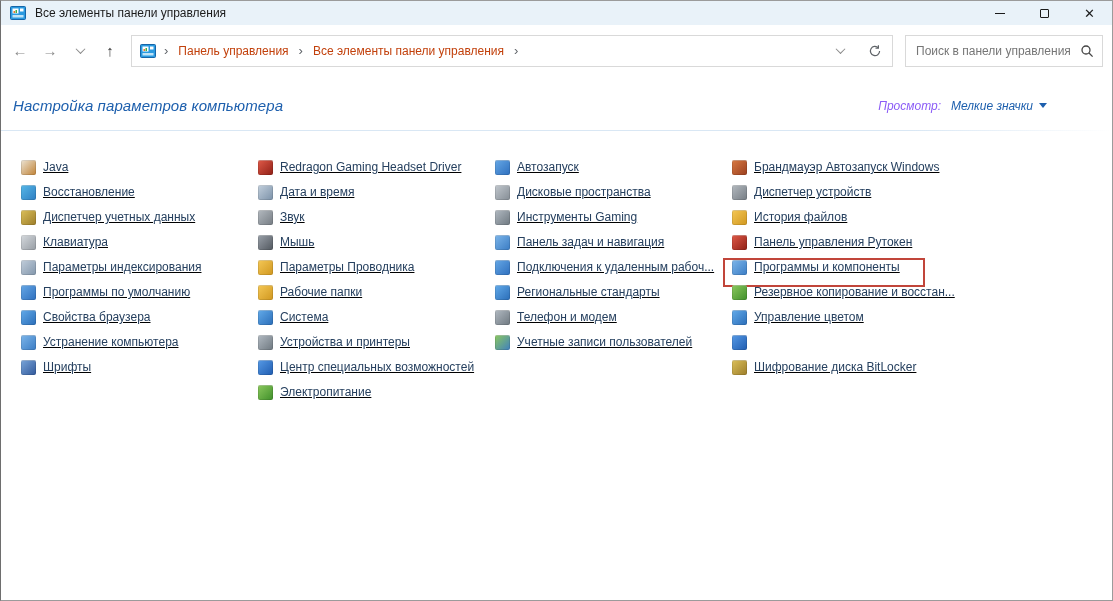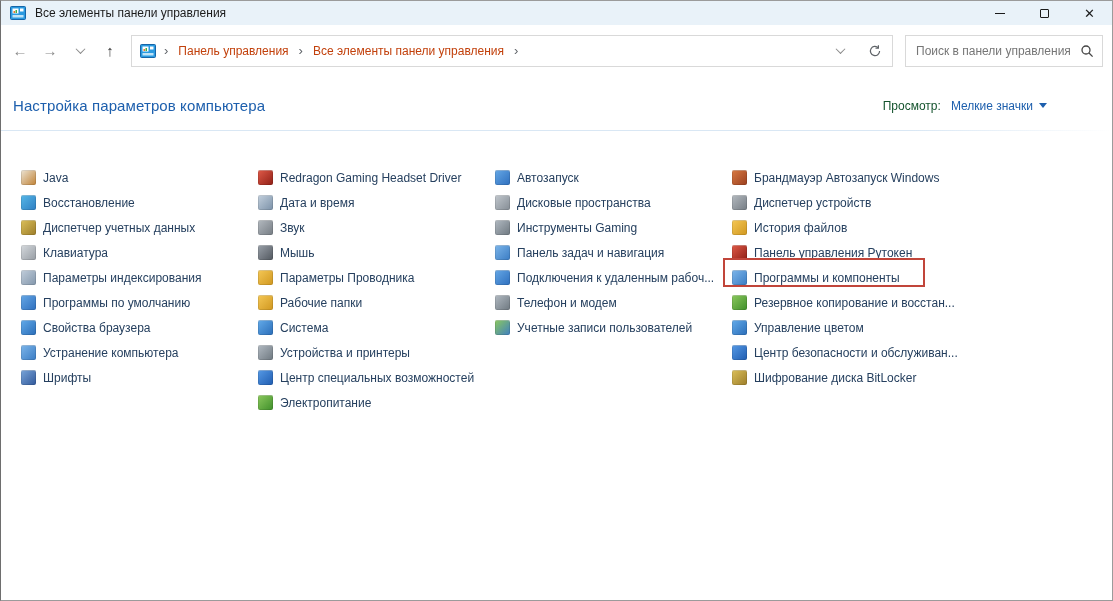--- a/index.html
+++ b/index.html
@@ -31,33 +31,33 @@
   .crumb-icon{width:16px;height:16px;flex:none;display:block;}
   .crumb-sep{color:#5f6368;font-size:13px;padding:0 8px;line-height:1;}
   .crumb{font-size:12px;color:#c2410c;white-space:nowrap;cursor:pointer;padding:4px 2px;}
   .addr-right{margin-left:auto;display:flex;align-items:center;gap:18px;padding-right:4px;}
   .refresh-icon,.search-icon{display:block;}
   .searchbox{width:198px;height:32px;border:1px solid #d9d9d9;display:flex;align-items:center;padding:0 8px;flex:none;}
   .searchbox input{border:0;outline:0;flex:1;min-width:0;font-size:12px;color:#14532d;font-family:"Liberation Sans",sans-serif;background:transparent;}
   .searchbox input::placeholder{color:#767676;opacity:1;}
 
   
-  .content-header{display:flex;align-items:center;margin:21px 12px 16px 12px;}
+  .content-header{display:flex;align-items:center;margin:21px 12px 16px 12px;font-style:italic;}
   .page-title{font-size:15px;font-weight:400;color:var(--header-blue);margin:0;letter-spacing:.1px;}
   .view-control{margin-left:auto;margin-right:53px;display:flex;align-items:center;font-size:12px;}
-  .view-label{color:#14532d;margin-right:10px;}
+  .view-label{color:#8b5cf6;margin-right:10px;}
   .view-value{color:var(--link-blue);cursor:pointer;display:flex;align-items:center;}
   .view-caret{display:inline-block;width:0;height:0;border-left:4px solid transparent;border-right:4px solid transparent;border-top:5px solid var(--link-blue);margin-left:6px;}
   .separator{height:1px;margin-top:13px;background:linear-gradient(to right,#d9e7f4 0%,#d9e7f4 82%,#ffffff 100%);}
 
   
   .items-grid{display:flex;padding-left:20px;margin-top:29px;}
   .cpl-col{display:flex;flex-direction:column;width:237px;flex:none;}
   .cpl-col:last-child{width:auto;}
-  .cpl-item{display:flex;align-items:flex-end;height:25px;width:fit-content;position:relative;cursor:pointer;}
+  .cpl-item{display:flex;align-items:flex-start;height:25px;width:fit-content;position:relative;cursor:pointer;text-decoration:underline;}
   .cpl-icon{width:15px;height:15px;border-radius:2px;margin-right:7px;flex:none;box-shadow:inset 0 0 0 1px rgba(0,0,0,.10), inset 0 1px 0 rgba(255,255,255,.35);}
   .cpl-label{font-size:12px;color:var(--item-text);white-space:nowrap;}
   .cpl-item.highlighted::after{content:"";position:absolute;left:-9px;right:-25px;top:-2px;bottom:-2px;border:2px solid var(--hl);pointer-events:none;}
 </style>
 </head>
 <body>
 
 <div class="window">
 
   <div class="titlebar">
@@ -237,20 +237,24 @@
         </div>
         <div class="cpl-item">
           <span class="cpl-icon" style="background: linear-gradient(135deg, rgb(125, 182, 234) 0%, rgb(58, 124, 196) 100%);"></span>
           <span class="cpl-label">Панель задач и навигация</span>
         </div>
         <div class="cpl-item">
           <span class="cpl-icon" style="background: linear-gradient(135deg, rgb(102, 168, 230) 0%, rgb(46, 111, 190) 100%);"></span>
           <span class="cpl-label">Подключения к удаленным рабоч...</span>
         </div>
         <div class="cpl-item">
+          <span class="cpl-icon" style="background: linear-gradient(135deg, rgb(99, 171, 234) 0%, rgb(42, 109, 184) 100%);"></span>
+          <span class="cpl-label">Региональные стандарты</span>
+        </div>
+        <div class="cpl-item">
           <span class="cpl-icon" style="background: linear-gradient(135deg, rgb(178, 186, 194) 0%, rgb(110, 120, 128) 100%);"></span>
           <span class="cpl-label">Телефон и модем</span>
         </div>
         <div class="cpl-item">
           <span class="cpl-icon" style="background: linear-gradient(135deg, rgb(140, 201, 94) 0%, rgb(63, 127, 192) 100%);"></span>
           <span class="cpl-label">Учетные записи пользователей</span>
         </div>
       </div>
       <div class="cpl-col">
         <div class="cpl-item">
@@ -276,21 +280,20 @@
         <div class="cpl-item">
           <span class="cpl-icon" style="background: linear-gradient(135deg, rgb(140, 201, 94) 0%, rgb(63, 143, 42) 100%);"></span>
           <span class="cpl-label">Резервное копирование и восстан...</span>
         </div>
         <div class="cpl-item">
           <span class="cpl-icon" style="background: linear-gradient(135deg, rgb(99, 171, 234) 0%, rgb(42, 109, 184) 100%);"></span>
           <span class="cpl-label">Управление цветом</span>
         </div>
         <div class="cpl-item">
           <span class="cpl-icon" style="background: linear-gradient(135deg, rgb(86, 154, 230) 0%, rgb(31, 92, 176) 100%);"></span>
-          <span class="cpl-label">Центр безопасности и обслуживан...</span>
         </div>
         <div class="cpl-item">
           <span class="cpl-icon" style="background: linear-gradient(135deg, rgb(220, 192, 90) 0%, rgb(156, 125, 42) 100%);"></span>
           <span class="cpl-label">Шифрование диска BitLocker</span>
         </div>
       </div>
     </div>
 
 </div>
 

